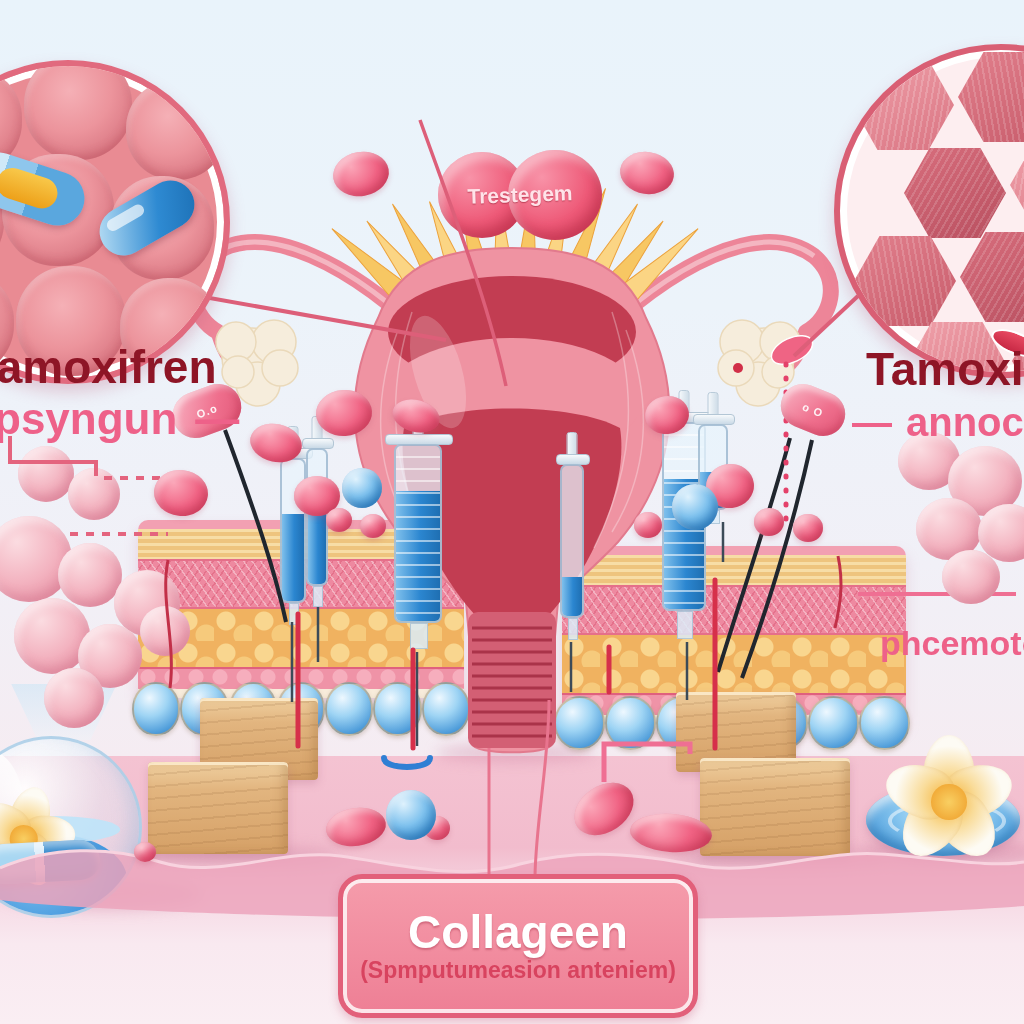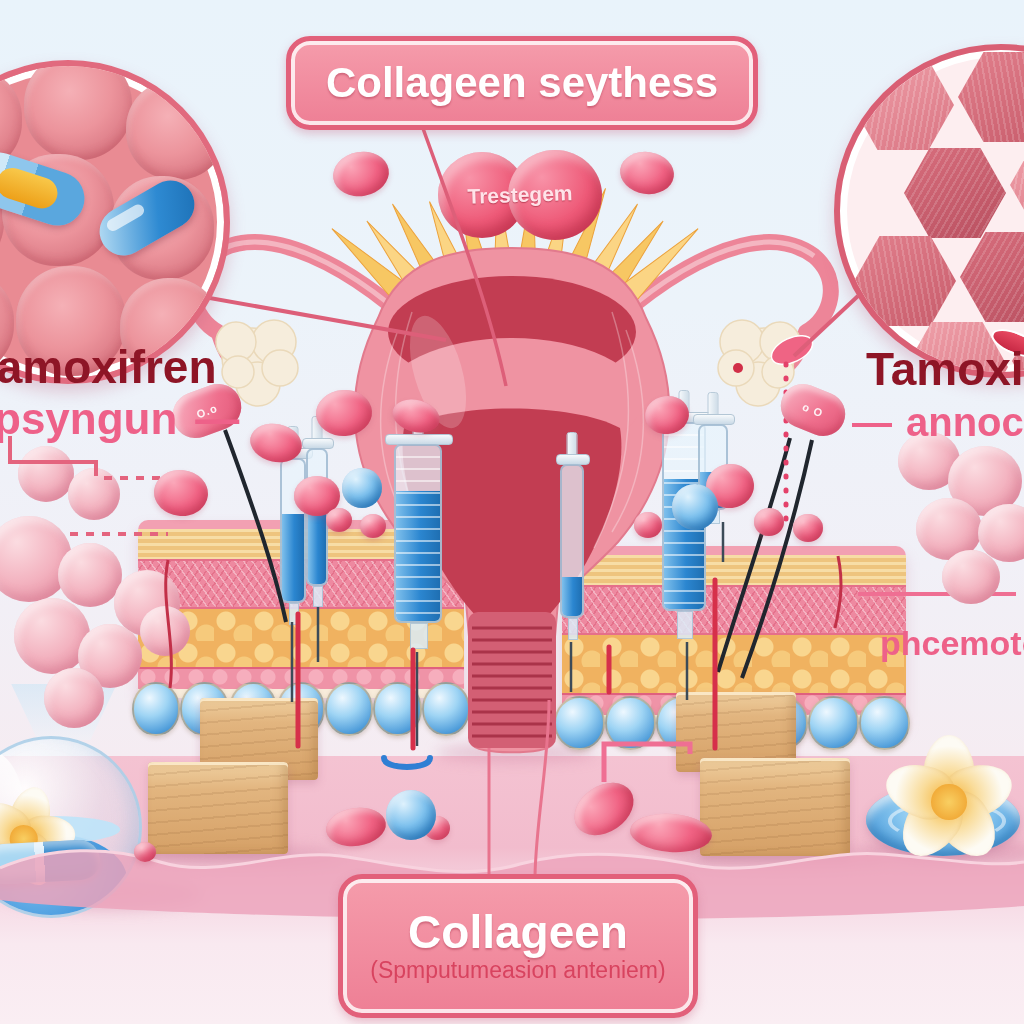--- a/index.html
+++ b/index.html
@@ -10,21 +10,21 @@
   
   .floor{left:0;top:756px;width:1024px;height:268px;
     background:linear-gradient(180deg,#f4c3d2 0%,#f2bccd 34%,#f6d9e4 52%,#f9e9f0 70%,#faeef3 100%);z-index:5;}
   .shadow{border-radius:50%;background:rgba(205,130,160,.38);filter:blur(7px);z-index:8;}
   
   .lbox{border:5px solid #e2607a;border-radius:24px;
     background:linear-gradient(180deg,#f59cab,#ee7f95);
     box-shadow:inset 0 0 0 4px rgba(255,255,255,.8),0 4px 10px rgba(200,100,130,.35);
     display:flex;flex-direction:column;align-items:center;justify-content:center;z-index:58;}
   .lbox .t1{font-weight:bold;color:#fff;text-shadow:0 2px 2px rgba(170,55,80,.45);}
-  .lbox .t2{font-weight:normal;color:#d8435f;}
+  .lbox .t2{font-weight:bold;color:#d8435f;}
   .txt{z-index:58;font-weight:bold;white-space:nowrap;}
   .darkred{color:#8e1526;}
   .pinktxt{color:#ee6189;}
   
   .inset{border-radius:50%;overflow:hidden;z-index:50;}
   .inset-l{left:-94px;top:60px;width:312px;height:312px;border:6px solid #e16a7e;background:#e98b93;
     box-shadow:inset 0 0 0 7px #fff,0 8px 16px rgba(190,100,130,.3);}
   .inset-r{left:834px;top:44px;width:322px;height:322px;border:6px solid #d95f74;background:#fdeef0;
     box-shadow:inset 0 0 0 7px #fff,0 8px 16px rgba(190,100,130,.3);}
   .cell{position:absolute;border-radius:48%;
@@ -444,23 +444,20 @@
     <path d="M 10 436 L 10 462 L 96 462 L 96 476" fill="none" stroke="#e4647e" stroke-width="4"></path>
     <path d="M 104 478 H 170" stroke="#e4647e" stroke-width="4" stroke-dasharray="8 8"></path>
     <path d="M 70 534 H 168" stroke="#e4647e" stroke-width="4" stroke-dasharray="8 8"></path>
     <path d="M 858 594 H 1016" stroke="#ef6f93" stroke-width="4"></path>
     <path d="M 604 782 L 604 744 L 690 744 L 690 754" fill="none" stroke="#ef6f93" stroke-width="5"></path>
     <path d="M 489 748 L 489 876" stroke="#e8748e" stroke-width="3"></path>
     <path d="M 549 700 C 549 760 536 820 535 876" fill="none" stroke="#e8748e" stroke-width="3"></path>
     <path d="M 384 758 C 384 770 430 770 430 758" fill="none" stroke="#2f7fd4" stroke-width="6" stroke-linecap="round"></path>
   </svg>
 
-  <div class="abs lbox" style="left:286px;top:36px;width:462px;height:84px;">
-    <div class="t1" style="font-size:42px;">Collageen seythess</div>
-  </div>
   <div class="abs lbox" style="left:338px;top:874px;width:350px;height:134px;">
     <div class="t1" style="font-size:46px;line-height:1.05;">Collageen</div>
     <div class="t2" style="font-size:23px;">(Spmputumeasion anteniem)</div>
   </div>
 
   <div class="abs txt darkred" style="left:-28px;top:340px;font-size:46px;">Tamoxifren</div>
   <div class="abs txt pinktxt" style="left:-6px;top:394px;font-size:44px;display:flex;gap:18px;">
     <span>psyngun</span>
     <span>—</span>
   </div>

